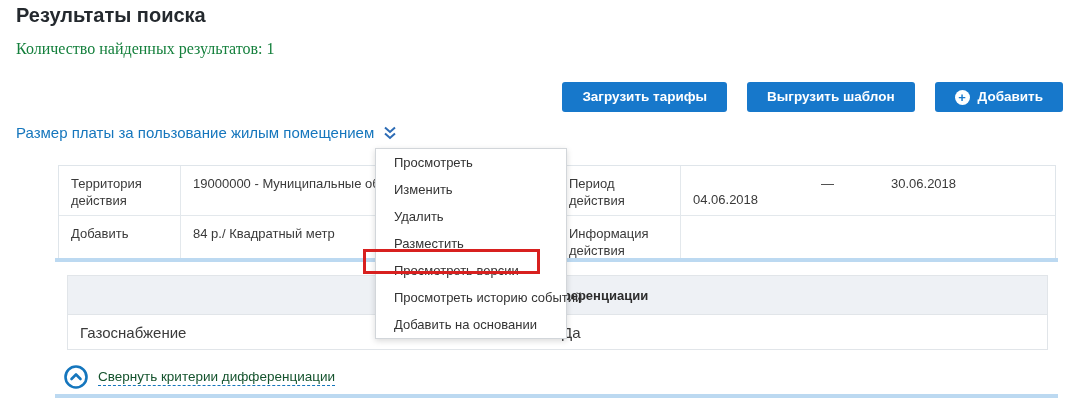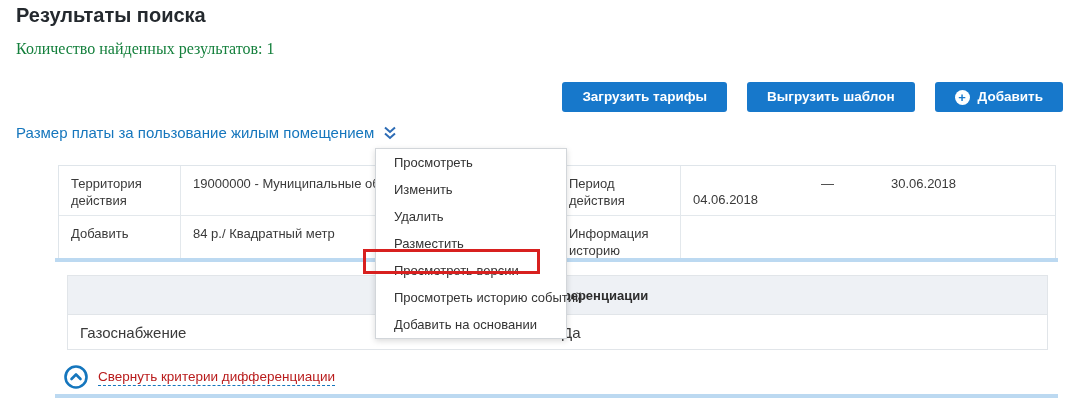--- a/index.html
+++ b/index.html
@@ -37,21 +37,21 @@
   
   .t2 { position:absolute; left:67px; top:275px; width:981px; border:1px solid #e1e5e9; background:#fff; }
   .t2-header { height:39px; background:#eef1f5; border-bottom:1px solid #e1e5e9; text-align:center;
                line-height:39px; font-size:13px; font-weight:700; color:#2c2c2c; }
   .t2-row { height:34px; display:grid; grid-template-columns:486px auto; align-items:center; font-size:15px; color:#3a3a3a; }
   .t2-row .lab { padding-left:12px; }
   .t2-row .val { padding-left:8px; }
 
   
   .collapse-row { position:absolute; left:64px; top:365px; display:flex; align-items:center; gap:10px; }
-  .collapse-link { font-size:13.5px; color:#b91c1c; border-bottom:1px dashed #1576bd; cursor:pointer; padding-bottom:1px; }
+  .collapse-link { font-size:13.5px; color:#14532d; border-bottom:1px dashed #1576bd; cursor:pointer; padding-bottom:1px; }
   .bottom-divider { position:absolute; left:55px; top:394px; width:1003px; height:4px; background:#bcd9f1; }
 
   
   .menu { position:absolute; left:375px; top:148px; width:192px; background:#fff;
           border:1px solid #d2d6da; box-shadow:0 2px 6px rgba(0,0,0,.15); z-index:10; padding:0; }
   .menu-item { height:27px; line-height:27px; padding-left:18px; font-size:13px; color:#333; cursor:pointer; white-space:nowrap; }
   .red-box { position:absolute; left:363px; top:249px; width:177px; height:25px; border:3px solid #d8201f; z-index:11; }
 </style>
 </head>
 <body>
@@ -88,21 +88,21 @@
     <div class="cell">Территория действия</div>
     <div class="cell">19000000 - Муниципальные образов</div>
     <div class="cell">Период действия</div>
     <div class="cell last-col dates">
       <span class="d1">04.06.2018</span>
       <span class="dash">—</span>
       <span>30.06.2018</span>
     </div>
     <div class="cell last-row">Добавить</div>
     <div class="cell last-row">84 р./ Квадратный метр</div>
-    <div class="cell last-row">Информация историю</div>
+    <div class="cell last-row">Информация действия</div>
     <div class="cell last-row last-col"></div>
   </div>
   <div class="blue-line-t1"></div>
 
   <div class="t2">
     <div class="t2-header">Критерии дифференциации</div>
     <div class="t2-row">
       <div class="lab">Газоснабжение</div>
       <div class="val">Да</div>
     </div>

